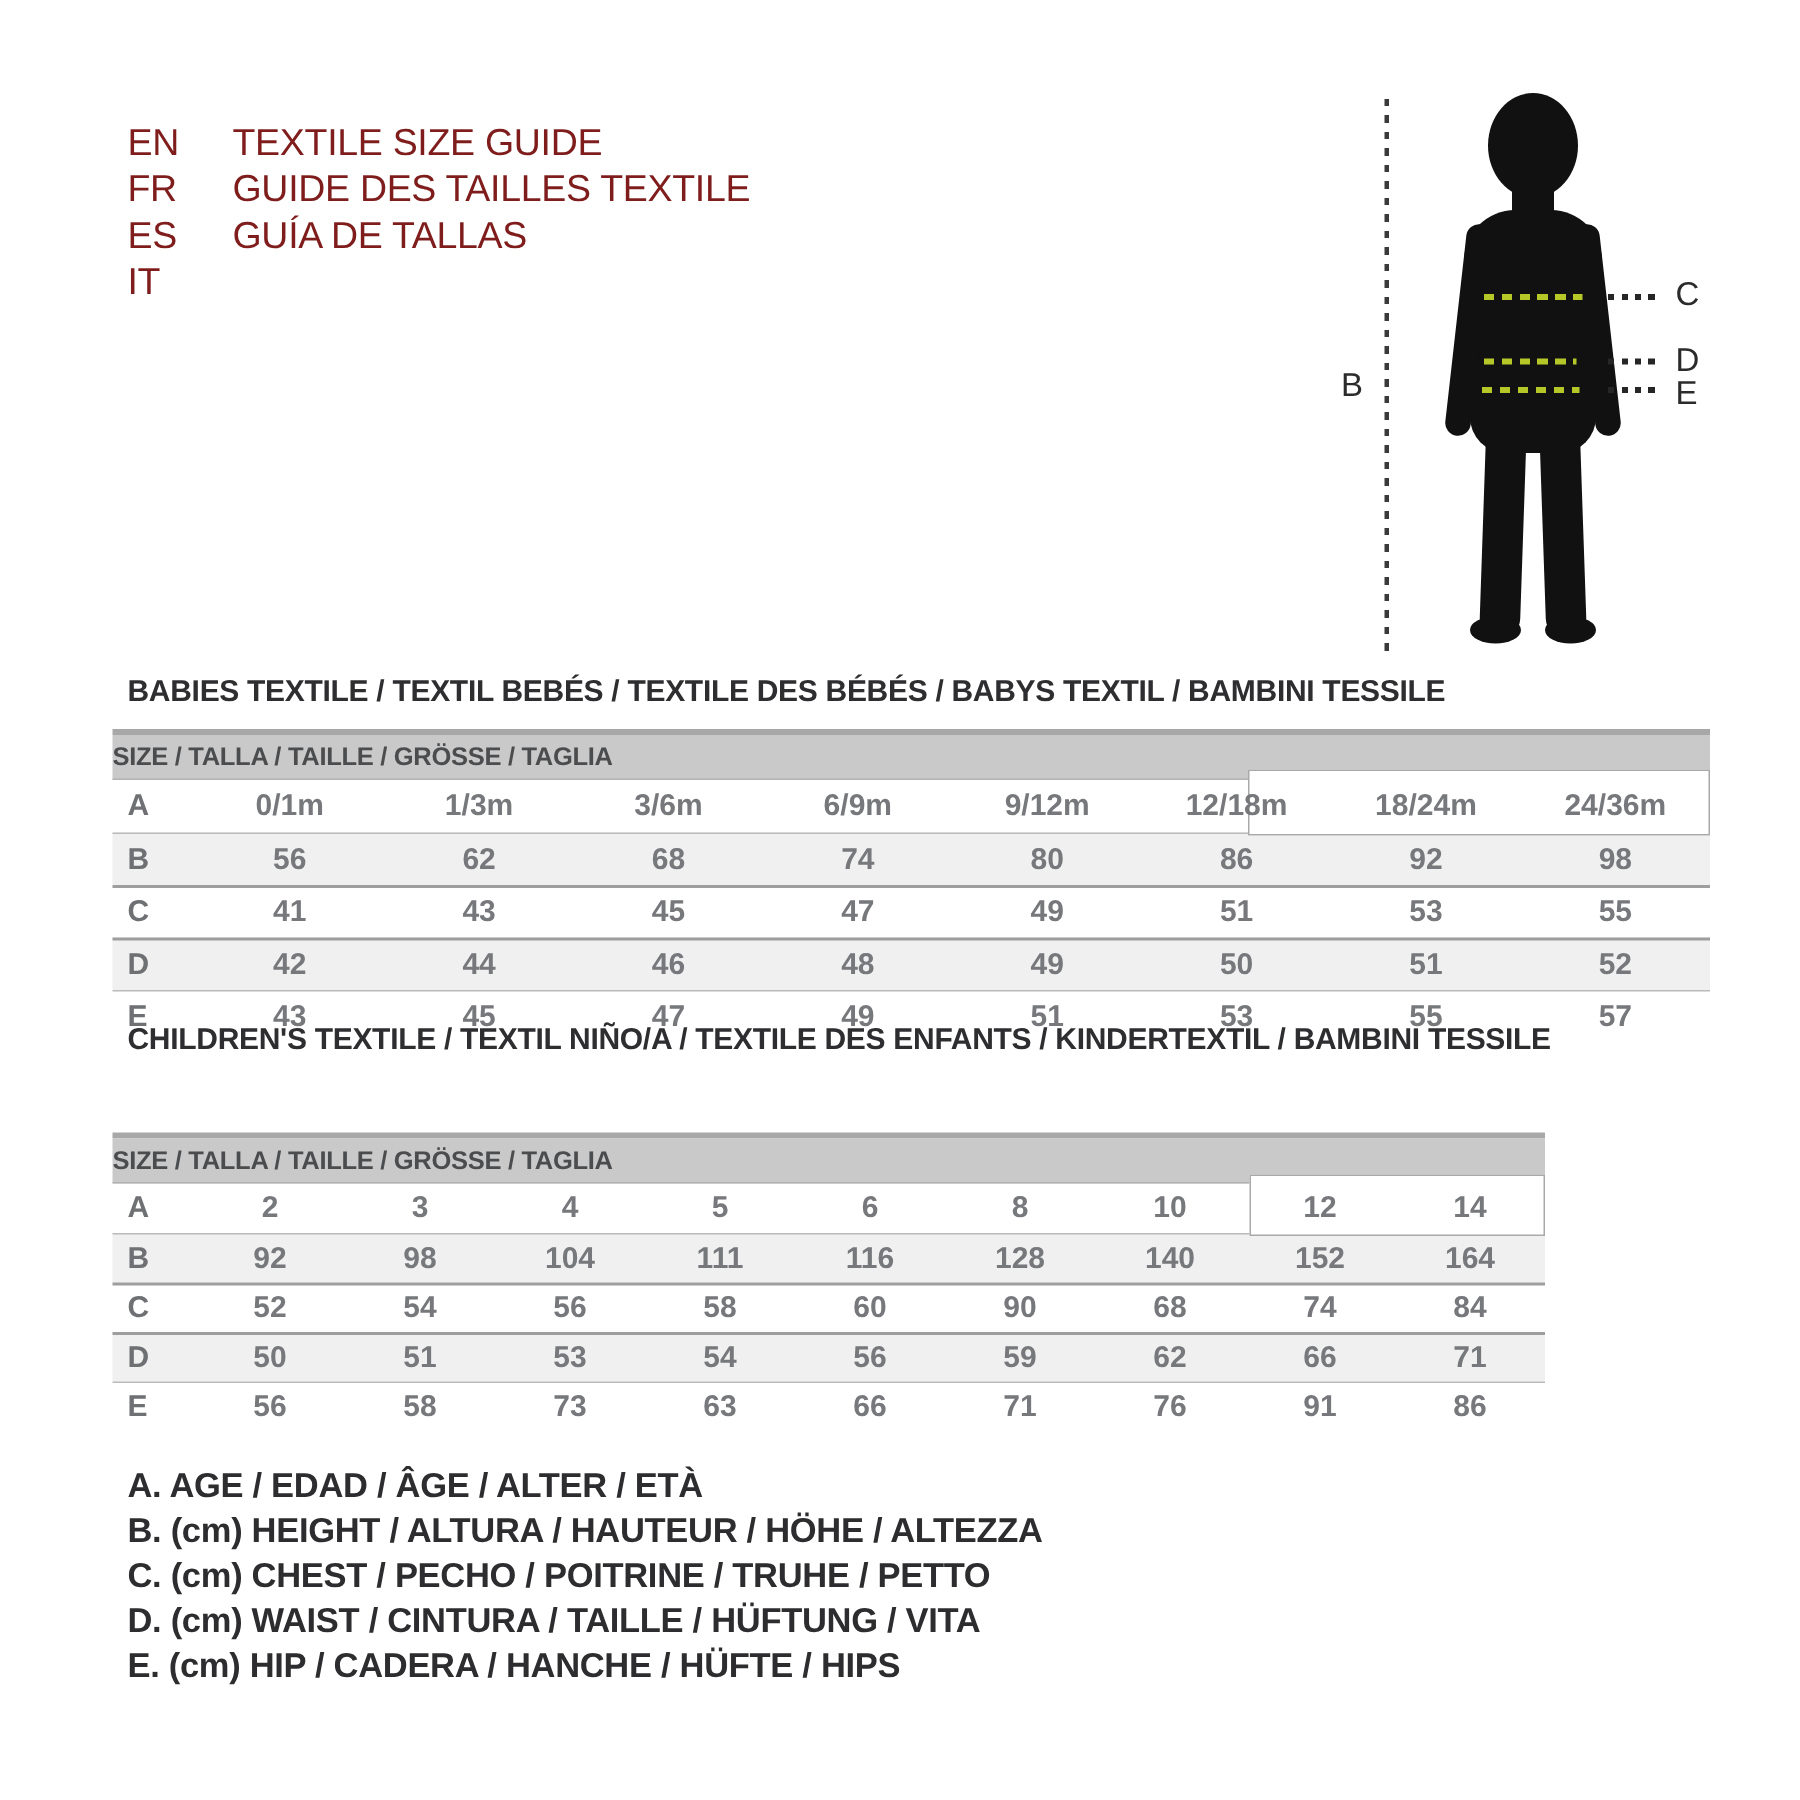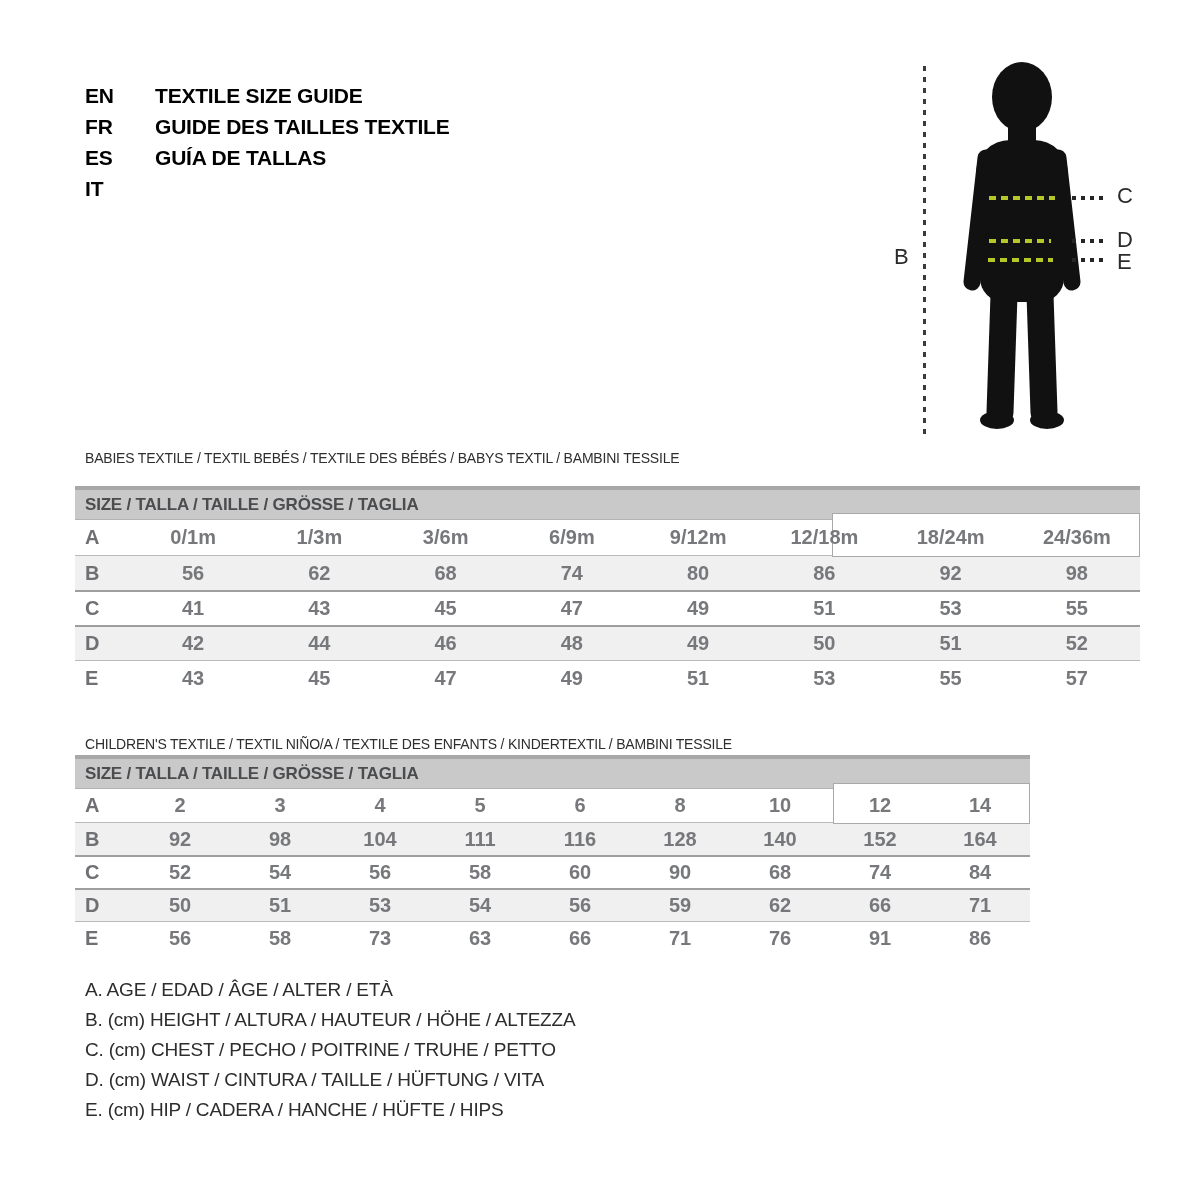--- a/index.html
+++ b/index.html
@@ -10,21 +10,21 @@
     position:relative;
     overflow:hidden;
     -webkit-font-smoothing:antialiased;
   }
   .abs { position:absolute; }
 
   
   .languages { left:85px; top:80px; }
   .lang-row { display:flex; height:31px; align-items:center; }
   .lang-code, .lang-label {
-    font-size:21px; font-weight:bold; color:#000000; letter-spacing:-0.2px;
+    font-size:25px; font-weight:normal; color:#7f1d1d; letter-spacing:-0.2px;
     white-space:nowrap;
   }
   .lang-code { width:70px; }
 
   
   .fig-b-line {
     left:923px; top:66px; width:3px; height:372px;
     background:repeating-linear-gradient(180deg,#3a3a3a 0 5px,transparent 5px 11px);
   }
   .fig-label { font-size:22px; color:#2b2b2b; white-space:nowrap; }
@@ -36,33 +36,33 @@
   .dash-green { height:4px; background:repeating-linear-gradient(90deg,#b5c827 0 7px,transparent 7px 12px); z-index:3; }
   .dash-black { height:4px; background:repeating-linear-gradient(90deg,#262626 0 4px,transparent 4px 9px); }
   #chest-line { left:989px; top:196px; width:66px; }
   #chest-dots { left:1072px; top:196px; width:33px; }
   #waist-line { left:989px; top:239px; width:62px; }
   #waist-dots { left:1072px; top:239px; width:33px; }
   #hip-line   { left:988px; top:258px; width:65px; }
   #hip-dots   { left:1072px; top:258px; width:33px; }
 
   
-  .section-title { font-size:14px; font-weight:normal; color:#2e2e30; letter-spacing:-0.2px; white-space:nowrap; }
+  .section-title { font-size:20px; font-weight:bold; color:#2e2e30; letter-spacing:-0.2px; white-space:nowrap; }
   #babies-title   { left:85px; top:450px; }
-  #children-title { left:85px; top:736px; }
+  #children-title { left:85px; top:682px; }
 
   .size-table { position:absolute; }
   #babies-table   { left:75px; top:486px; width:1065px; }
   #children-table { left:75px; top:755px; width:955px; }
 
   .topline { height:4px; background:#a8a8a8; }
   .band {
     height:29px; line-height:29px; background:#c9c9ca;
     border-bottom:1px solid #b2b2b2;
-    padding-left:10px; font-size:17px; font-weight:bold; color:#4b4c4e;
+    font-size:17px; font-weight:bold; color:#4b4c4e;
     letter-spacing:-0.2px;
   }
   .trow { display:flex; align-items:center; box-sizing:border-box; }
   #babies-table .trow { height:35px; }
   #children-table .trow { height:33px; }
   .trow.alt { background:#f0f0f1; }
   .trow.thin  { border-top:1px solid #bababa; }
   .trow.thick { border-top:2px solid #9e9e9e; }
   .tcell {
     flex:1; text-align:center; font-size:20px; font-weight:bold; color:#77787b;
@@ -70,21 +70,21 @@
   }
   .tcell.rlabel { flex:0 0 45px; text-align:left; padding-left:10px; color:#6f7073; }
   .hbox { position:absolute; background:#ffffff; border:1px solid #a9a9a9; z-index:1; }
   #babies-hbox   { left:757px; top:27px; width:306px; height:42px; }
   #children-hbox { left:758px; top:28px; width:195px; height:39px; }
 
   
   .legend { left:85px; top:975px; }
   .legend-item {
     height:30px; display:flex; align-items:center;
-    font-size:19px; font-weight:normal; color:#2d2d2f; letter-spacing:-0.2px;
+    font-size:23px; font-weight:bold; color:#2d2d2f; letter-spacing:-0.2px;
     white-space:nowrap;
   }
 </style>
 </head>
 <body>
 
 <div class="abs languages">
   <div class="lang-row">
     <span class="lang-code">EN</span>
     <span class="lang-label">TEXTILE SIZE GUIDE</span>

